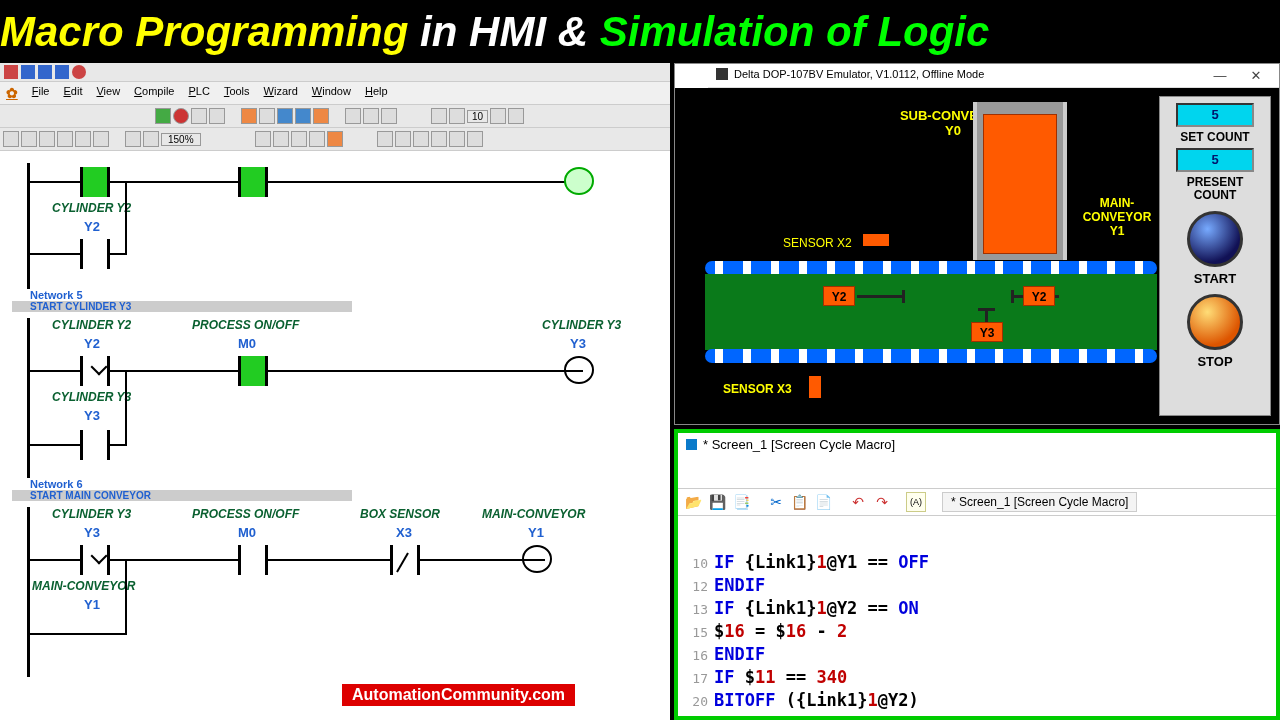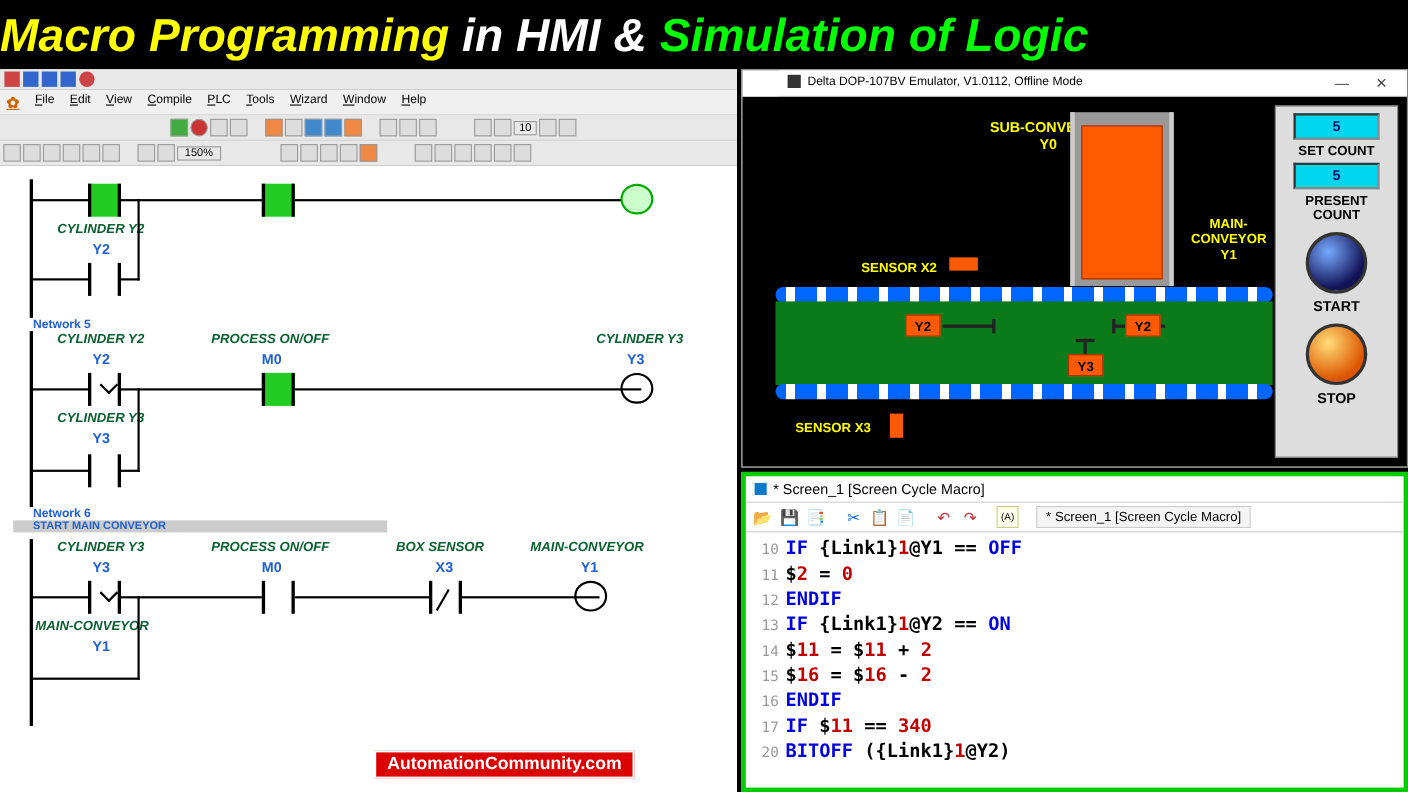--- a/index.html
+++ b/index.html
@@ -60,21 +60,21 @@
   
   .hmi-screen { background: #000; padding: 8px; height: 336px; display: flex; gap: 8px; }
   .hmi-left { flex: 1; position: relative; }
   .hmi-right { width: 112px; background: #ddd; border: 1px solid #888; display: flex; flex-direction: column; align-items: center; padding: 6px 4px; gap: 4px; }
   
   .sub-conv-label { position: absolute; left: 210px; top: 12px; color: #ff0; font-size: 13px; font-weight: bold; text-align: center; width: 120px; }
   .sub-chute { position: absolute; left: 290px; top: 6px; width: 94px; height: 158px; background: #999; border-left: 4px solid #ccc; border-right: 4px solid #ccc; }
   .orange-box { position: absolute; left: 300px; top: 18px; width: 74px; height: 140px; background: #ff5a00; border: 1px solid #a03000; }
   .main-conv-label { position: absolute; left: 386px; top: 100px; color: #ff0; font-size: 12px; font-weight: bold; text-align: center; width: 96px; }
   
-  .sensor-x2-label { position: absolute; left: 100px; top: 140px; color: #ff0; font-size: 12px; font-weight: bold; }
+  .sensor-x2-label { position: absolute; left: 100px; top: 140px; color: #ff0; font-size: 12px; font-weight: normal; }
   .sensor-x2-ind { position: absolute; left: 180px; top: 138px; width: 26px; height: 12px; background: #ff5a00; }
   
   .belt-top { position: absolute; left: 22px; top: 165px; width: 452px; height: 14px; background: repeating-linear-gradient(90deg,#06f 0 10px,#fff 10px 18px,#06f 18px 28px); border-radius: 7px; }
   .belt-mid { position: absolute; left: 22px; top: 178px; width: 452px; height: 76px; background: #0a7a1a; }
   .belt-bot { position: absolute; left: 22px; top: 253px; width: 452px; height: 14px; background: repeating-linear-gradient(90deg,#06f 0 10px,#fff 10px 18px,#06f 18px 28px); border-radius: 7px; }
   
   .cyl-tag { position: absolute; width: 32px; height: 20px; background: #ff5a00; border: 1px solid #a03000; color: #000; font-size: 12px; font-weight: bold; text-align: center; line-height: 20px; }
   .cyl-rod { position: absolute; width: 46px; height: 3px; background: #222; }
   .cyl-rod::after { content: ''; position: absolute; right: -2px; top: -5px; width: 3px; height: 13px; background: #222; }
   
@@ -83,21 +83,21 @@
   .pack-label { position: absolute; left: 210px; top: 282px; color: #ff0; font-size: 12px; font-weight: bold; text-align: center; width: 160px; }
   
   .count-box { width: 78px; height: 24px; background: #00d5ee; border: 2px inset #888; color: #00156b; font-size: 13px; text-align: center; line-height: 20px; font-weight: bold; }
   .count-label { font-size: 12px; font-weight: bold; text-align: center; line-height: 1.1; }
   .btn-round { width: 56px; height: 56px; border-radius: 50%; border: 3px solid #333; margin-top: 4px; }
   .btn-blue { background: radial-gradient(circle at 35% 30%, #7af, #115 70%); }
   .btn-orange { background: radial-gradient(circle at 35% 30%, #fd7, #d50 70%); }
   .btn-label { font-size: 13px; font-weight: bold; text-align: left; }
   
   
-  .macro-window { background: #fff; border: 4px solid #0c0; flex: 1; display: flex; flex-direction: column; }
+  .macro-window { background: #fff; border: 4px solid #0c0; flex: 1; display: flex; flex-direction: column; justify-content: space-between; }
   .macro-titlebar { padding: 4px 8px; font-size: 13px; display: flex; align-items: center; gap: 6px; }
   .macro-sq { width: 11px; height: 11px; background: #0a7aca; display: inline-block; }
   .macro-tb { padding: 3px 6px; display: flex; gap: 4px; align-items: center; border-bottom: 1px solid #ccc; border-top: 1px solid #ccc; }
   .macro-tb-icon { width: 20px; height: 20px; display: inline-flex; align-items: center; justify-content: center; font-size: 14px; }
   .macro-tab { font-size: 12px; padding: 2px 8px; background: #f4f4f4; border: 1px solid #ccc; margin-left: 12px; }
   .macro-code { padding: 4px 6px; font-family: 'Consolas', monospace; font-size: 17px; line-height: 1.35; }
   .macro-code .ln { color: #999; font-size: 13px; display: inline-block; width: 24px; text-align: right; margin-right: 6px; }
   .kw { color: #0000dd; font-weight: bold; }
   .num { color: #c00000; font-weight: bold; }
   .tk { color: #000; font-weight: bold; }
@@ -195,20 +195,21 @@
         <div class="coil coil-green" style="left:552px;top:4px"></div>
         <span class="ladder-label" style="left:40px;top:38px">CYLINDER Y2</span>
         <span class="ladder-addr" style="left:72px;top:56px">Y2</span>
 
         <div class="rung-line" style="left:17px;top:90px;width:98px"></div>
         <div style="position:absolute;left:113px;top:18px;width:2px;height:74px;background:#000"></div>
         <div class="contact contact-nb" style="left:68px;top:76px"></div>
       </div>
 
       <div class="net-label">Network 5</div>
+      <div class="net-title">START CYLINDER Y3</div>
       <div class="rung" style="height:160px">
         <div class="rail"></div>
         <span class="ladder-label" style="left:40px;top:0px">CYLINDER Y2</span>
         <span class="ladder-addr" style="left:72px;top:18px">Y2</span>
         <span class="ladder-label" style="left:180px;top:0px">PROCESS ON/OFF</span>
         <span class="ladder-addr" style="left:226px;top:18px">M0</span>
         <span class="ladder-label" style="left:530px;top:0px">CYLINDER Y3</span>
         <span class="ladder-addr" style="left:558px;top:18px">Y3</span>
         <div class="rung-line" style="left:17px;top:52px;width:554px"></div>
         <div class="contact contact-nb contact-arrow" style="left:68px;top:38px"></div>
@@ -309,24 +310,22 @@
         <span class="macro-tb-icon" style="color:#06c">📄</span>
         <span style="width:6px"></span>
         <span class="macro-tb-icon" style="color:#c33">↶</span>
         <span class="macro-tb-icon" style="color:#c33">↷</span>
         <span style="width:6px"></span>
         <span class="macro-tb-icon" style="background:#ffe;border:1px solid #cc8;font-size:9px">(A)</span>
         <span class="macro-tab">* Screen_1 [Screen Cycle Macro]</span>
       </div>
       <div class="macro-code">
         <div><span class="ln">10</span><span class="kw">IF</span> <span class="tk">{Link1}</span><span class="num">1</span><span class="tk">@Y1 ==</span> <span class="kw">OFF</span></div>
-        <div><span class="ln">11</span><span class="var">$</span><span class="num">2</span> <span class="tk">=</span> <span class="num">0</span></div>
         <div><span class="ln">12</span><span class="kw">ENDIF</span></div>
         <div><span class="ln">13</span><span class="kw">IF</span> <span class="tk">{Link1}</span><span class="num">1</span><span class="tk">@Y2 ==</span> <span class="kw">ON</span></div>
-        <div><span class="ln">14</span><span class="var">$</span><span class="num">11</span> <span class="tk">= $</span><span class="num">11</span> <span class="tk">+</span> <span class="num">2</span></div>
         <div><span class="ln">15</span><span class="var">$</span><span class="num">16</span> <span class="tk">= $</span><span class="num">16</span> <span class="tk">-</span> <span class="num">2</span></div>
         <div><span class="ln">16</span><span class="kw">ENDIF</span></div>
         <div><span class="ln">17</span><span class="kw">IF</span> <span class="var">$</span><span class="num">11</span> <span class="tk">==</span> <span class="num">340</span></div>
         <div><span class="ln">20</span><span class="kw">BITOFF</span> <span class="tk">({Link1}</span><span class="num">1</span><span class="tk">@Y2)</span></div>
       </div>
     </div>
   </div>
 </div>
 
 <div class="watermark">AutomationCommunity.com</div>

